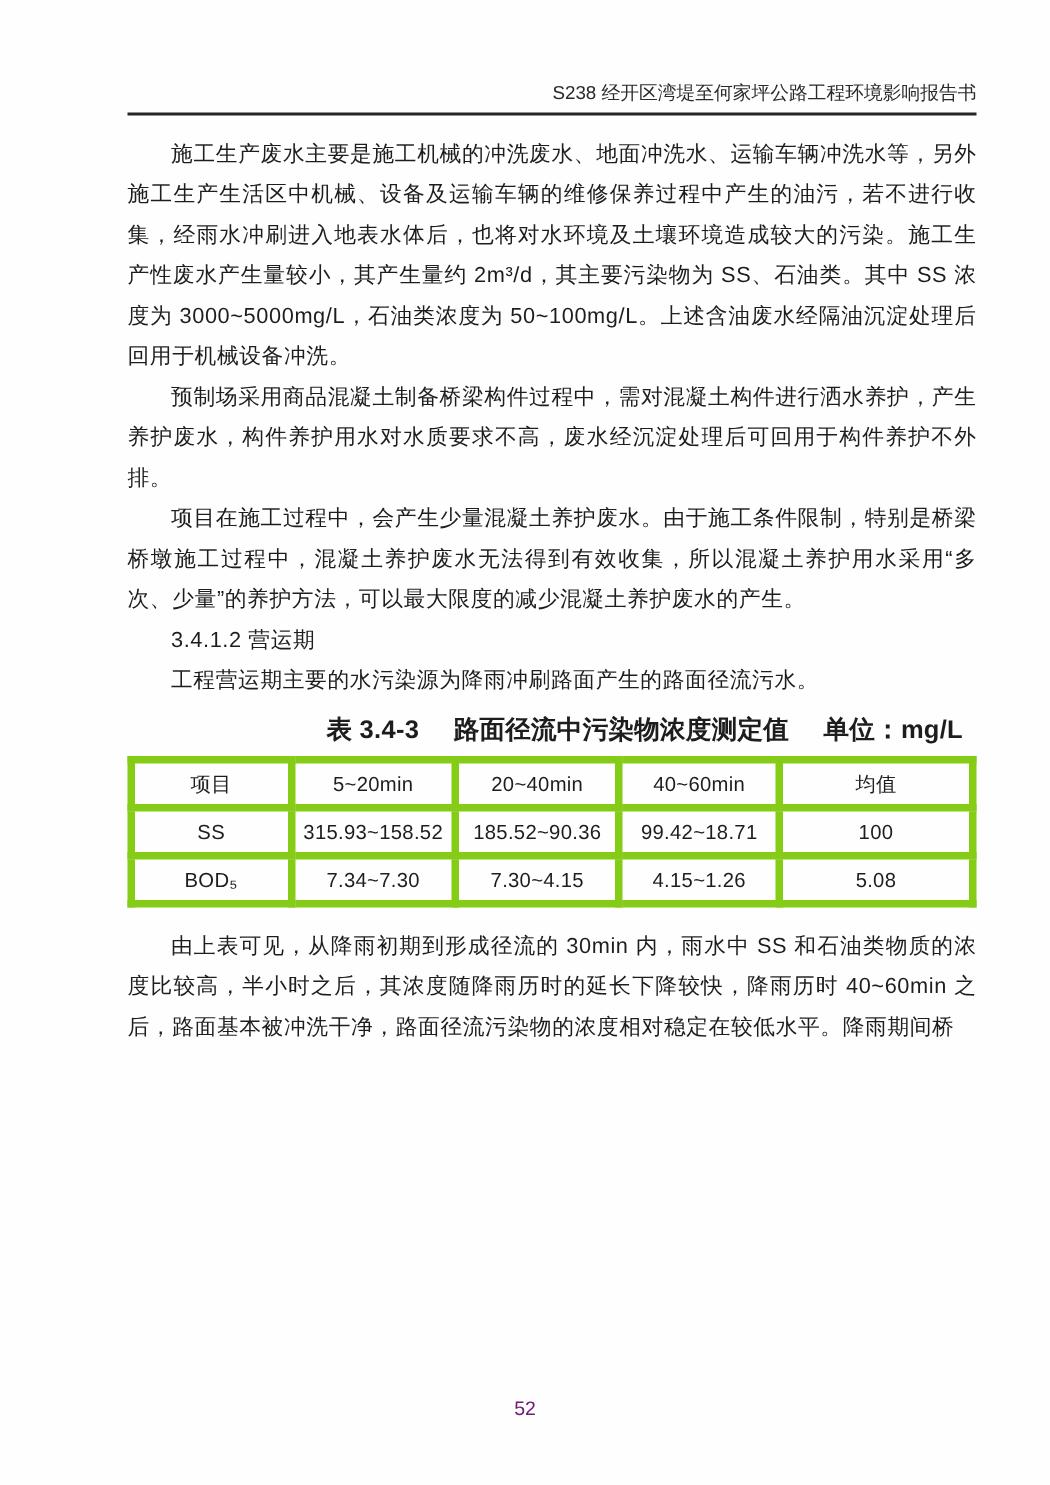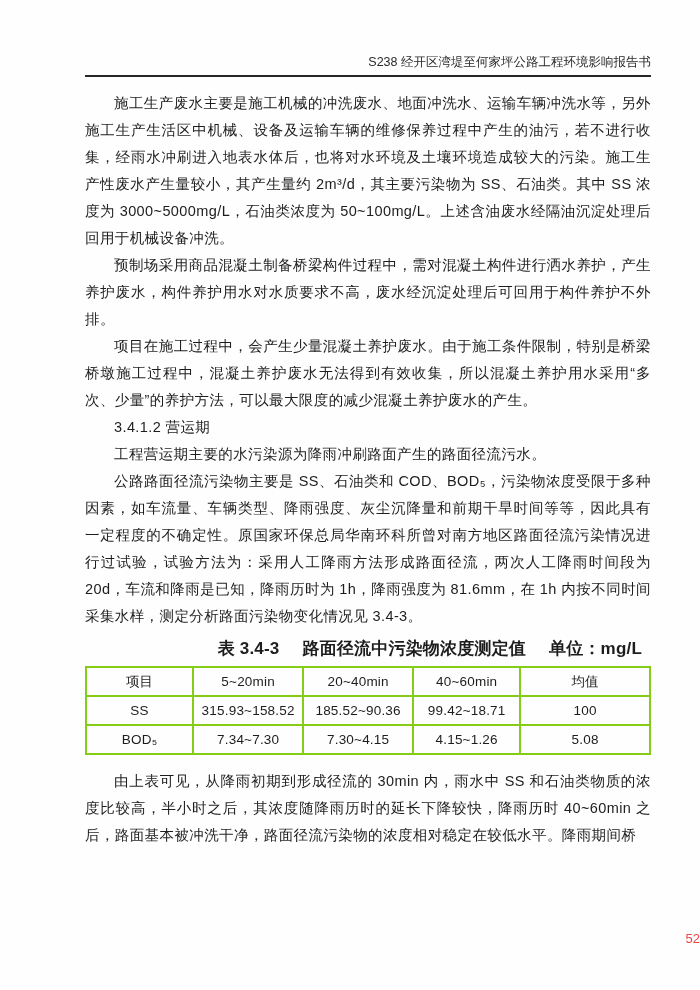--- a/index.html
+++ b/index.html
@@ -43,55 +43,54 @@
   }
   .table-caption .cap-part { margin: 0 9px; }
   table.data-table {
     width: 100%;
     border-collapse: collapse;
     border: 2px solid #2e2e2e;
     font-size: 13.5px;
     table-layout: fixed;
   }
   table.data-table td, table.data-table th {
-    border: 2px solid #84cc16;
+    border: 5px solid #84cc16;
     text-align: center;
     vertical-align: middle;
     height: 25px;
     padding: 0 2px;
     font-weight: normal;
     letter-spacing: 0.2px;
   }
   .after-table { margin-top: 13px !important; }
   .page-footer {
     position: absolute;
     left: 0;
     bottom: 44px;
     width: 100%;
-    text-align: right;
+    text-align: center;
     font-size: 13px;
-    color: #ef4444;
+    color: #701a75;
   }
 </style>
 </head>
 <body>
 
 <div class="page">
 
   <div class="page-header">
     <span>S238 经开区湾堤至何家坪公路工程环境影响报告书</span>
   </div>
 
   <div class="content">
     <p>施工生产废水主要是施工机械的冲洗废水、地面冲洗水、运输车辆冲洗水等，另外施工生产生活区中机械、设备及运输车辆的维修保养过程中产生的油污，若不进行收集，经雨水冲刷进入地表水体后，也将对水环境及土壤环境造成较大的污染。施工生产性废水产生量较小，其产生量约 2m³/d，其主要污染物为 SS、石油类。其中 SS 浓度为 3000~5000mg/L，石油类浓度为 50~100mg/L。上述含油废水经隔油沉淀处理后回用于机械设备冲洗。</p>
     <p>预制场采用商品混凝土制备桥梁构件过程中，需对混凝土构件进行洒水养护，产生养护废水，构件养护用水对水质要求不高，废水经沉淀处理后可回用于构件养护不外排。</p>
     <p>项目在施工过程中，会产生少量混凝土养护废水。由于施工条件限制，特别是桥梁桥墩施工过程中，混凝土养护废水无法得到有效收集，所以混凝土养护用水采用“多次、少量”的养护方法，可以最大限度的减少混凝土养护废水的产生。</p>
     <p class="section-heading">3.4.1.2  营运期</p>
     <p>工程营运期主要的水污染源为降雨冲刷路面产生的路面径流污水。</p>
-    <p>公路路面径流污染物主要是 SS、石油类和 COD、BOD₅，污染物浓度受限于多种因素，如车流量、车辆类型、降雨强度、灰尘沉降量和前期干旱时间等等，因此具有一定程度的不确定性。原国家环保总局华南环科所曾对南方地区路面径流污染情况进行过试验，试验方法为：采用人工降雨方法形成路面径流，两次人工降雨时间段为 20d，车流和降雨是已知，降雨历时为 1h，降雨强度为 81.6mm，在 1h 内按不同时间采集水样，测定分析路面污染物变化情况见 3.4-3。</p>
 
     <div class="table-caption">
       <span class="cap-part">表 3.4-3</span>
       <span class="cap-part">路面径流中污染物浓度测定值</span>
       <span class="cap-part">单位：mg/L</span>
     </div>
 
     <table class="data-table">
       <colgroup>
         <col style="width:19%">

